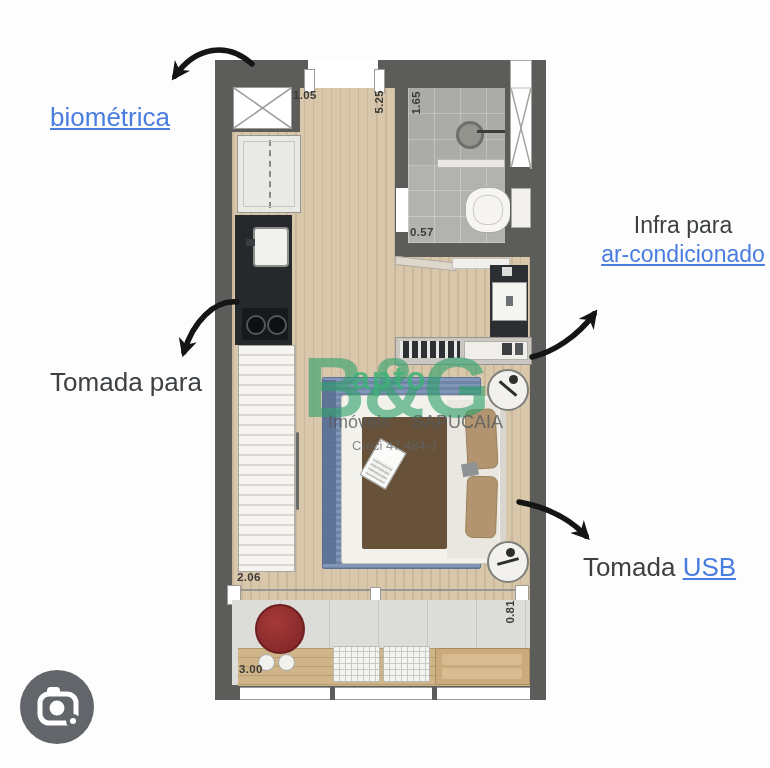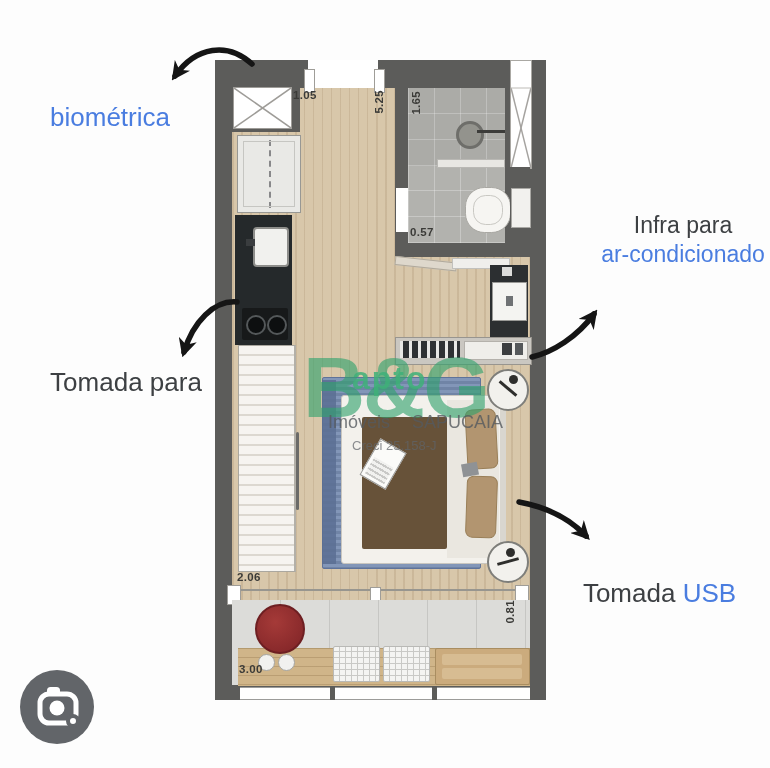--- a/index.html
+++ b/index.html
@@ -14,21 +14,21 @@
     background-color:#d8c7aa;
     background-image:repeating-linear-gradient(90deg,rgba(150,122,88,.20) 0 1.5px,transparent 1.5px 9px);}
   .bath-floor{background:#b2b2ae;background-image:
     repeating-linear-gradient(0deg,rgba(255,255,255,.28) 0 1px,transparent 1px 26px),
     repeating-linear-gradient(90deg,rgba(255,255,255,.28) 0 1px,transparent 1px 26px);}
   .jamb{position:absolute;background:#fff;border:1px solid #9f9d98;}
   .dim{position:absolute;font-size:11.5px;font-weight:600;color:#3b3b38;letter-spacing:.3px;z-index:12;}
   .dim-v{writing-mode:vertical-rl;transform:rotate(180deg);}
   
   .callout{position:absolute;text-align:center;line-height:1.28;color:#3d4043;z-index:20;}
-  .callout .blue{color:#4a7de0;}
+  .callout .blue{color:#4a7de0;text-decoration:underline;}
   
   .wm{position:absolute;z-index:30;pointer-events:none;}
   
   .lens-btn{position:absolute;left:20px;top:670px;width:74px;height:74px;border-radius:50%;
     background:#626569;border:none;padding:0;cursor:pointer;z-index:50;}
   svg{display:block;}
   .arrows{position:absolute;left:0;top:0;z-index:40;pointer-events:none;}
 </style>
 </head>
 <body>
@@ -168,33 +168,33 @@
   <div class="dim" style="left:22px;top:511px;">2.06</div>
   <div class="dim" style="left:24px;top:603px;">3.00</div>
   <div class="dim dim-v" style="left:289px;top:540px;">0.81</div>
 </div>
 
 <div class="wm" style="left:303px;top:338px;font-size:86px;font-weight:bold;letter-spacing:-2px;color:rgba(48,162,108,.62);">B&amp;G</div>
 <div class="wm" style="left:352px;top:360px;font-size:32px;font-weight:600;letter-spacing:2px;color:rgba(62,176,120,.85);">apto</div>
 <div class="wm" style="left:328px;top:412px;font-size:18px;color:rgba(85,90,95,.8);">
   <span>Imóveis</span><span style="display:inline-block;width:22px;"></span><span>SAPUCAIA</span>
 </div>
-<div class="wm" style="left:352px;top:438px;font-size:13px;color:rgba(95,100,105,.72);">Creci 25.158-J</div>
+<div class="wm" style="left:352px;top:438px;font-size:13px;color:rgba(95,100,105,.72);">Creci 47.484-J</div>
 
 <div class="callout" style="left:25px;top:101px;width:170px;font-size:26px;">
   <div class="blue">biométrica</div>
 </div>
 <div class="callout" style="left:41px;top:366px;width:170px;font-size:26px;">
   <div>Tomada para</div>
 </div>
 <div class="callout" style="left:593px;top:211px;width:180px;font-size:23px;">
   <div>Infra para</div>
   <div class="blue">ar-condicionado</div>
 </div>
-<div class="callout" style="left:562px;top:577px;width:195px;font-size:26px;white-space:nowrap;">
+<div class="callout" style="left:562px;top:551px;width:195px;font-size:26px;white-space:nowrap;">
   <span>Tomada</span>
   <span class="blue">USB</span>
 </div>
 
 <svg class="arrows" width="770" height="768">
   <defs>
     <marker id="ah" viewBox="0 0 10 10" refX="7" refY="5" markerWidth="3.4" markerHeight="3.4" orient="auto">
       <path d="M0,0 L10,5 L0,10 L3,5 z" fill="#151515"></path>
     </marker>
   </defs>

